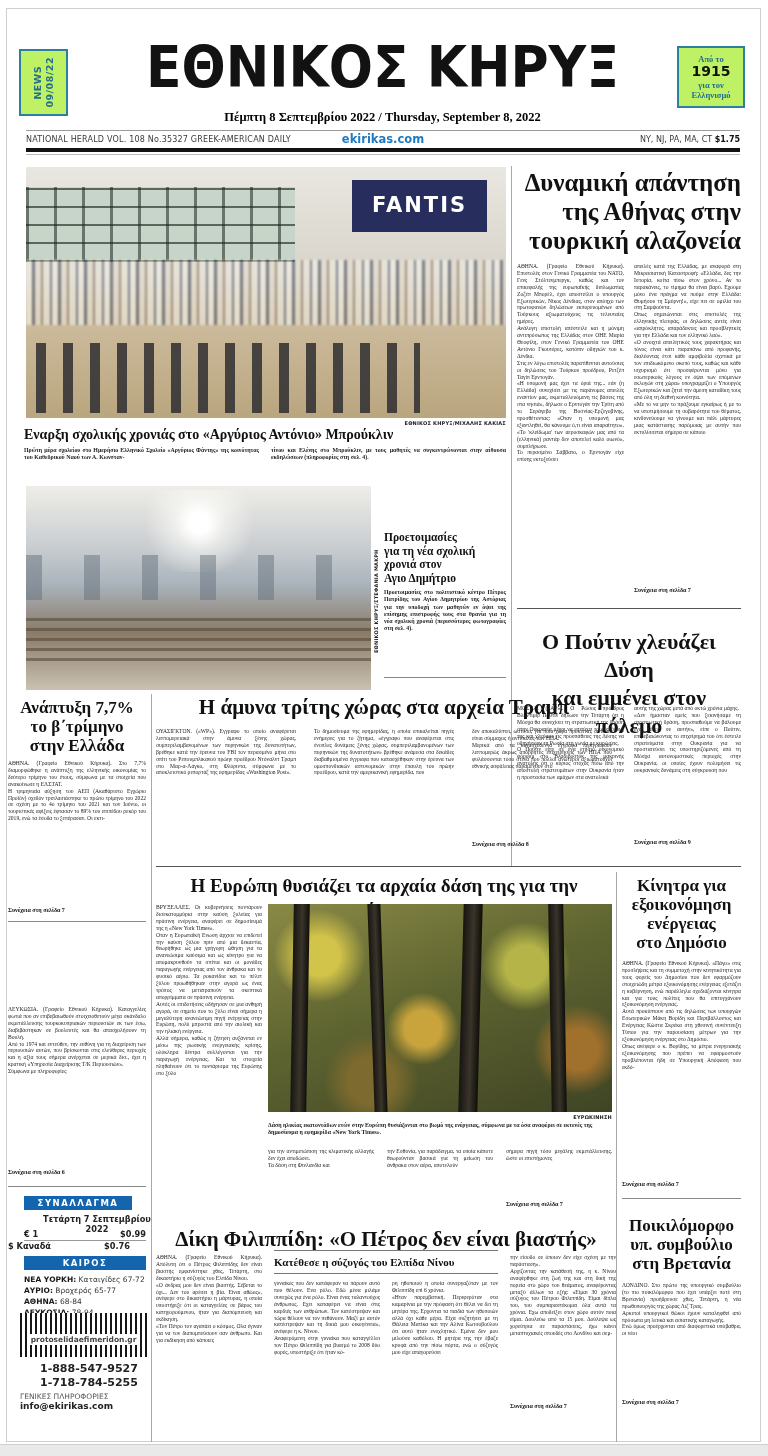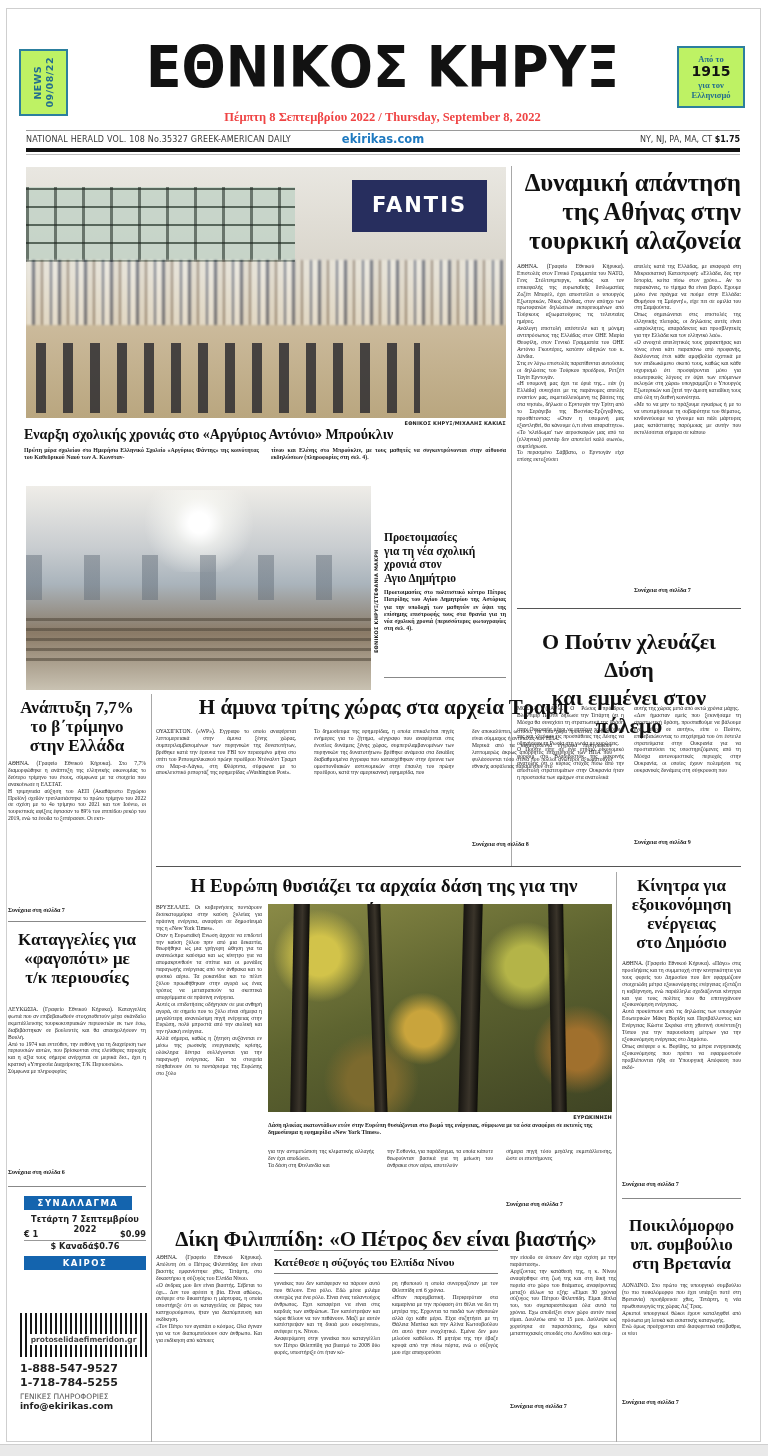--- a/index.html
+++ b/index.html
@@ -13,21 +13,21 @@
   .badge{border:2px solid #2c7f9e;background:#bef264;display:flex;align-items:center;justify-content:center;}
   .news-badge{left:19px;top:49px;width:45px;height:63px;}
   .news-badge span{writing-mode:vertical-rl;transform:rotate(180deg);white-space:pre-line;text-align:center;
      font:700 9.5px/1.25 "DejaVu Sans","Liberation Sans",sans-serif;color:#236e8e;letter-spacing:.5px;}
   .since-badge{left:677px;top:46px;width:64px;height:58px;flex-direction:column;line-height:1.15;}
   .since-small{font:700 8.5px/1.2 "Liberation Serif",serif;color:#236e8e;white-space:pre-line;text-align:center;}
   .since-year{font:900 14px/1.1 "DejaVu Sans",sans-serif;color:#111;}
   .mast-title{left:85px;top:42px;width:595px;text-align:center;
      font:700 50px/1.05 "DejaVu Sans","Liberation Sans",sans-serif;color:#121212;
      transform:scale(1.04,1.14);transform-origin:50% 50%;letter-spacing:0px;white-space:nowrap;}
-  .mast-date{left:85px;top:110px;width:595px;text-align:center;font:700 12.5px/1.2 "Liberation Serif",serif;color:#ef4444;}
+  .mast-date{left:85px;top:110px;width:595px;text-align:center;font:700 12.5px/1.2 "Liberation Serif",serif;color:#000000;}
   .info-strip{left:26px;top:130px;width:714px;height:17px;border-top:1px solid #9a9a9a;display:flex;align-items:center;}
   .info-left{flex:1;text-align:left;font:400 8px/1 "DejaVu Sans",sans-serif;color:#3a3a3a;letter-spacing:.2px;}
   .info-center{font:700 11.5px/1 "DejaVu Sans",sans-serif;color:#1f7ac0;}
   .info-right{flex:1;text-align:right;font:400 8px/1 "DejaVu Sans",sans-serif;color:#3a3a3a;}
   .info-right b{font-weight:700;color:#111;}
   .thick-rule{left:26px;top:148px;width:714px;height:4px;background:#121212;}
   .thin-rule2{left:26px;top:154px;width:714px;height:1px;background:#bdbdbd;}
 
   
   .vrule{width:1px;background:#a8a8a8;}
@@ -59,21 +59,21 @@
   .fx-date{font:700 8.2px/10px "DejaVu Sans",sans-serif;color:#222;text-align:center;}
   .fx-row{display:flex;justify-content:space-between;font:700 8.2px/11px "DejaVu Sans",sans-serif;color:#222;}
   .wx-line{font:400 7.5px/11px "DejaVu Sans",sans-serif;color:#333;}
   .wx-line b{color:#1a1a1a;}
 
   
   .barcode{left:20px;top:1313px;width:127px;height:44px;background:
      repeating-linear-gradient(90deg,#161616 0 2px,#fff 2px 5px);}
   .bc-label{left:20px;top:1328px;width:127px;text-align:center;}
   .bc-label span{background:#fff;padding:1px 2px;font:700 7.5px/9px "DejaVu Sans",sans-serif;color:#444;}
-  .phone{font:700 11px/13px "DejaVu Sans",sans-serif;color:#222;}
+  .phone{font:700 11px/13px "DejaVu Sans",sans-serif;color:#222;margin-left:20px;}
   .geninfo{font:400 7.5px/9px "DejaVu Sans",sans-serif;color:#555;text-align:center;}
   .email{font:700 9px/11px "DejaVu Sans",sans-serif;color:#222;}
 
   
   .ph{overflow:hidden;}
   .p1{background:linear-gradient(#e9e7e1 0%,#d8d4ca 42%,#cdbc9e 60%,#b9a67f 100%);}
   .p1-windows{position:absolute;left:0;top:8%;width:56%;height:30%;
      background:repeating-linear-gradient(90deg,#55645a 0 3px,#c4d4c8 3px 28px),
                 repeating-linear-gradient(0deg,#55645a 0 2px,transparent 2px 18px);
      background-blend-mode:multiply;opacity:.85;}
@@ -186,41 +186,44 @@
   <div class="abs hrule" style="left:156px;top:866px;width:585px;"></div>
 
   <div class="abs hl hl-sm" style="left:8px;top:698px;width:138px;">Ανάπτυξη 7,7%
 το β΄τρίμηνο
 στην Ελλάδα</div>
   <div class="abs body-text" style="left:8px;top:760px;width:138px;height:142px;">ΑΘΗΝΑ. (Γραφείο Εθνικού Κήρυκα). Στο 7,7% διαμορφώθηκε η ανάπτυξη της ελληνικής οικονομίας το δεύτερο τρίμηνο του έτους, σύμφωνα με τα στοιχεία που ανακοίνωσε η ΕΛΣΤΑΤ.
 Η τριμηνιαία αύξηση του ΑΕΠ (Ακαθάριστο Εγχώριο Προϊόν) σχεδόν τριπλασιάστηκε το πρώτο τρίμηνο του 2022 σε σχέση με το 4ο τρίμηνο του 2021 και τον Ιούνιο, οι τουριστικές αφίξεις έφτασαν το 89% του επιπέδου ρεκόρ του 2019, ενώ τα έσοδα το ξεπέρασαν. Οι εκτι-</div>
   <div class="abs more" style="left:8px;top:906px;">Συνέχεια στη σελίδα 7</div>
   <div class="abs hrule" style="left:8px;top:921px;width:138px;background:#888;"></div>
 
-  <div class="abs hl hl-sm" style="left:8px;top:930px;width:138px;">Καταγγελίες για
-«φαγοπότι» με
-τ/κ περιουσίες</div>
   <div class="abs body-text" style="left:8px;top:1006px;width:138px;height:158px;">ΛΕΥΚΩΣΙΑ. (Γραφείο Εθνικού Κήρυκα). Καταγγελίες φωτιά που αν επιβεβαιωθούν στοιχειοθετούν μέγα σκάνδαλο εκμετάλλευσης τουρκοκυπριακών περιουσιών εκ των έσω, διαβιβάστηκαν σε βουλευτές και θα απασχολήσουν τη Βουλή.
 Από το 1974 και εντεύθεν, την ευθύνη για τη διαχείριση των περιουσιών αυτών, που βρίσκονται στις ελεύθερες περιοχές και η αξία τους σήμερα ανέρχεται σε μερικά δισ., έχει η κρατική «Υπηρεσία Διαχείρισης Τ/Κ Περιουσιών».
 Σύμφωνα με πληροφορίες</div>
   <div class="abs more" style="left:8px;top:1168px;">Συνέχεια στη σελίδα 6</div>
   <div class="abs hrule" style="left:8px;top:1186px;width:138px;background:#888;"></div>
 
   <div class="abs bluehead" style="left:24px;top:1196px;width:108px;">ΣΥΝΑΛΛΑΓΜΑ</div>
-  <div class="abs fx-date" style="left:24px;top:1214px;width:122px;">Τετάρτη 7 Σεπτεμβρίου 2022</div>
+  <div class="abs fx-date" style="left:36px;top:1214px;width:122px;">Τετάρτη 7 Σεπτεμβρίου 2022</div>
   <div class="abs fx-row" style="left:24px;top:1229px;width:122px;border-bottom:1px solid #999;">
     <span>€ 1</span>
     <span>$0.99</span>
   </div>
-  <div class="abs fx-row" style="left:24px;top:1241px;width:122px;justify-content:center;">
+  <div class="abs fx-row" style="left:8px;top:1241px;width:122px;">
     <span>$ Καναδά</span>
     <span>$0.76</span>
   </div>
 
   <div class="abs bluehead" style="left:24px;top:1256px;width:122px;">ΚΑΙΡΟΣ</div>
+  <div class="abs" style="left:24px;top:1274px;width:126px;">
+    <div class="wx-line"><b>ΝΕΑ ΥΟΡΚΗ:</b> <span>Καταιγίδες 67-72</span></div>
+    <div class="wx-line"><b>ΑΥΡΙΟ:</b> <span>Βροχερός 65-77</span></div>
+    <div class="wx-line"><b>ΑΘΗΝΑ:</b> <span>68-84</span></div>
+    <div class="wx-line"><b>ΛΕΥΚΩΣΙΑ:</b> <span>78-94</span></div>
+  </div>
 
   <div class="abs barcode"></div>
   <div class="abs bc-label">
     <span>protoselidaefimeridon.gr</span>
   </div>
   <div class="abs phone" style="left:20px;top:1362px;">1-888-547-9527</div>
   <div class="abs phone" style="left:20px;top:1376px;">1-718-784-5255</div>
   <div class="abs geninfo" style="left:20px;top:1392px;">ΓΕΝΙΚΕΣ ΠΛΗΡΟΦΟΡΙΕΣ</div>
   <div class="abs email" style="left:20px;top:1401px;">info@ekirikas.com</div>
 

